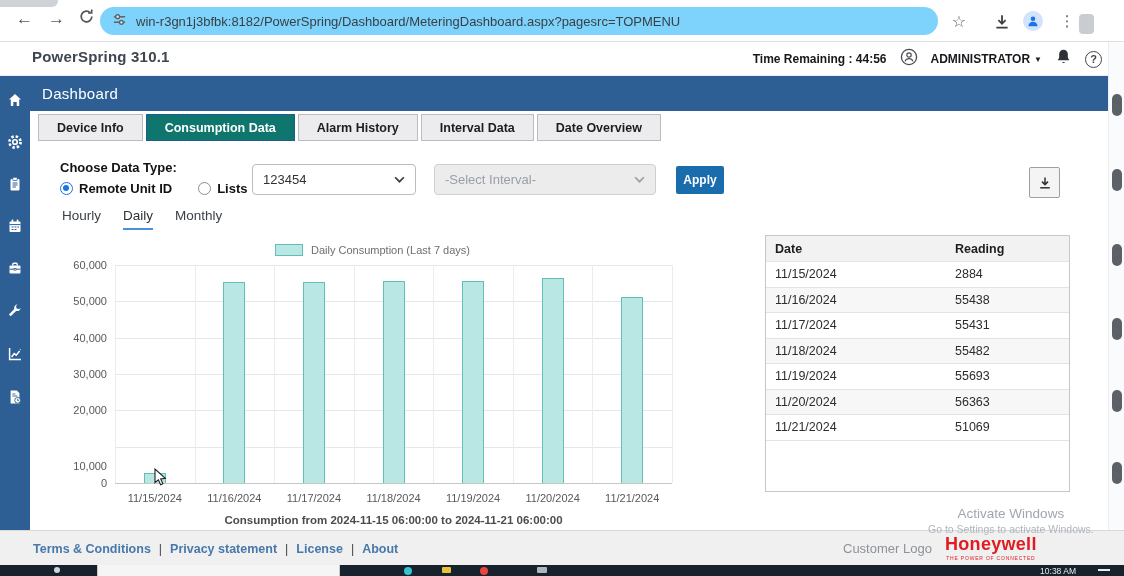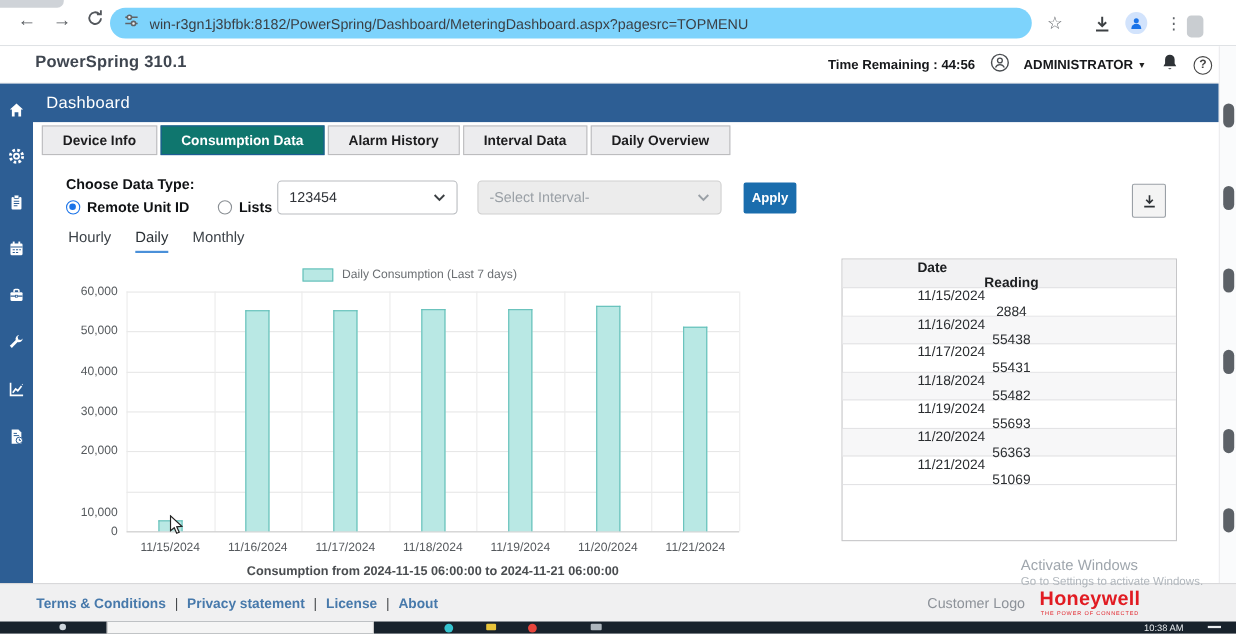--- a/index.html
+++ b/index.html
@@ -68,29 +68,29 @@
   .gridline-h { position:absolute; height:1px; background:#e7e7e7; }
   .gridline-v { position:absolute; width:1px; background:#ececec; }
   .axis-bottom { position:absolute; height:1px; background:#c7c7c7; }
   .ytick { position:absolute; font-size:11px; color:#55595d; text-align:right; width:50px; transform:translateY(-50%); }
   .xtick { position:absolute; font-size:11px; color:#55595d; width:80px; text-align:center; transform:translateX(-50%); }
   .bar { position:absolute; background:#b9e8e4; border:1.5px solid #62bfb8; border-bottom:none; }
   .chart-caption { left:115px; top:514px; width:557px; text-align:center; font-size:11.5px; font-weight:700; color:#4a4d50; }
 
   
   .data-table { left:765px; top:235px; width:305px; height:257px; border:1px solid #c6c6c8; background:#fff; }
-  .t-row { display:flex; height:25.5px; align-items:center; border-bottom:1px solid #e3e3e5; font-size:12.5px; color:#2a2d30;flex-direction:column; }
+  .t-row { display:flex; height:25.5px; align-items:center; border-bottom:1px solid #e3e3e5; font-size:12.5px; color:#2a2d30; }
   .t-row.head { background:#f2f2f3; font-weight:700; height:26px; color:#1c1e20; }
   .t-row.alt { background:#f7f7f8; }
   .t-cell-date { width:185px; padding-left:9px; }
   .t-cell-read { flex:1; padding-left:4px; }
 
   
   .watermark { left:928px; top:506px; color:#9fa6ad; z-index:5; }
-  .wm1 { font-size:13.5px; }
+  .wm1 { font-size:13.5px;text-align:center; }
   .wm2 { font-size:10.5px; color:#b0b6bc; margin-top:2px; }
   .footer { left:0; top:530px; width:1124px; height:35px; background:#f0f0f1; border-top:1px solid #d8d8da; }
   .footer-links { position:absolute; left:33px; top:0; height:35px; display:flex; align-items:center; gap:8px; font-size:12.5px; font-weight:600; }
   .f-link { color:#4779ab; cursor:pointer; }
   .f-sep { color:#46494c; font-weight:400; }
   .customer-logo { position:absolute; left:843px; top:10px; font-size:13px; color:#8d9299; }
   .brand { position:absolute; left:945px; top:3px; text-align:center; }
   .brand-name { font-size:18px; font-weight:800; color:#e11b22; letter-spacing:.3px; }
   .brand-tag { font-size:5px; color:#e11b22; letter-spacing:.8px; margin-top:0px; }
   .taskbar { left:0; top:565px; width:1124px; height:11px; background:#18222c; z-index:6; }
@@ -236,21 +236,21 @@
     <div class="strip-marker" style="top: 276px;"></div>
     <div class="strip-marker" style="top: 348px;"></div>
     <div class="strip-marker" style="top: 420px;"></div>
   </div>
 
 <div class="abs tabbar">
     <div class="tab">Device Info</div>
     <div class="tab active">Consumption Data</div>
     <div class="tab">Alarm History</div>
     <div class="tab">Interval Data</div>
-    <div class="tab">Daily Overview</div>
+    <div class="tab">Date Overview</div>
   </div>
 
 <div class="abs choose-label">Choose Data Type:</div>
 <div class="abs radio-row">
   <span class="radio-opt">
     <span class="radio checked"></span>
     <span>Remote Unit ID</span>
   </span>
   <span class="radio-opt">
     <span class="radio"></span>

